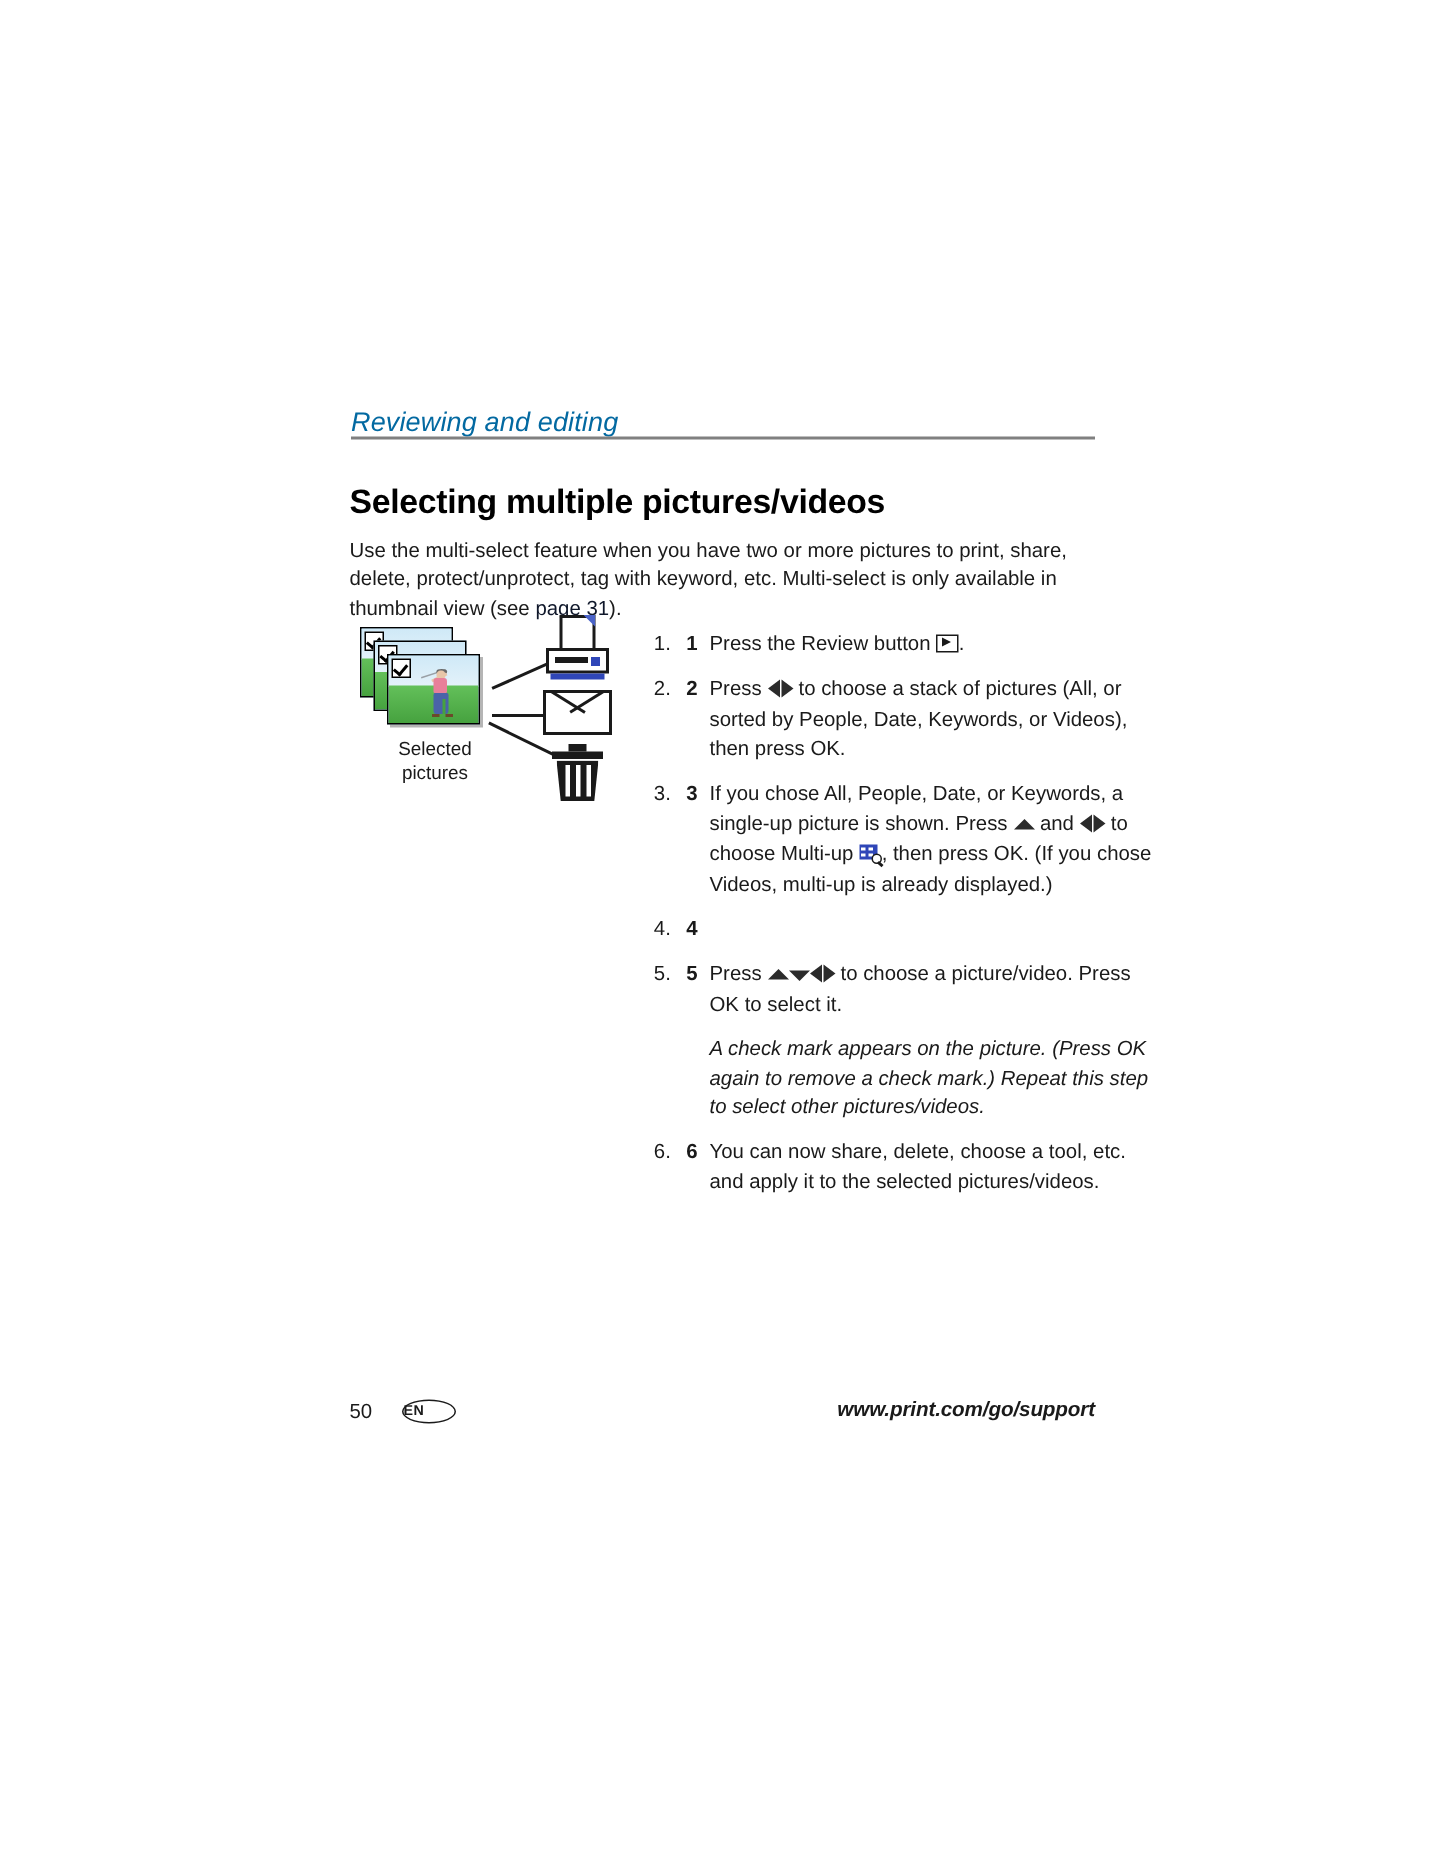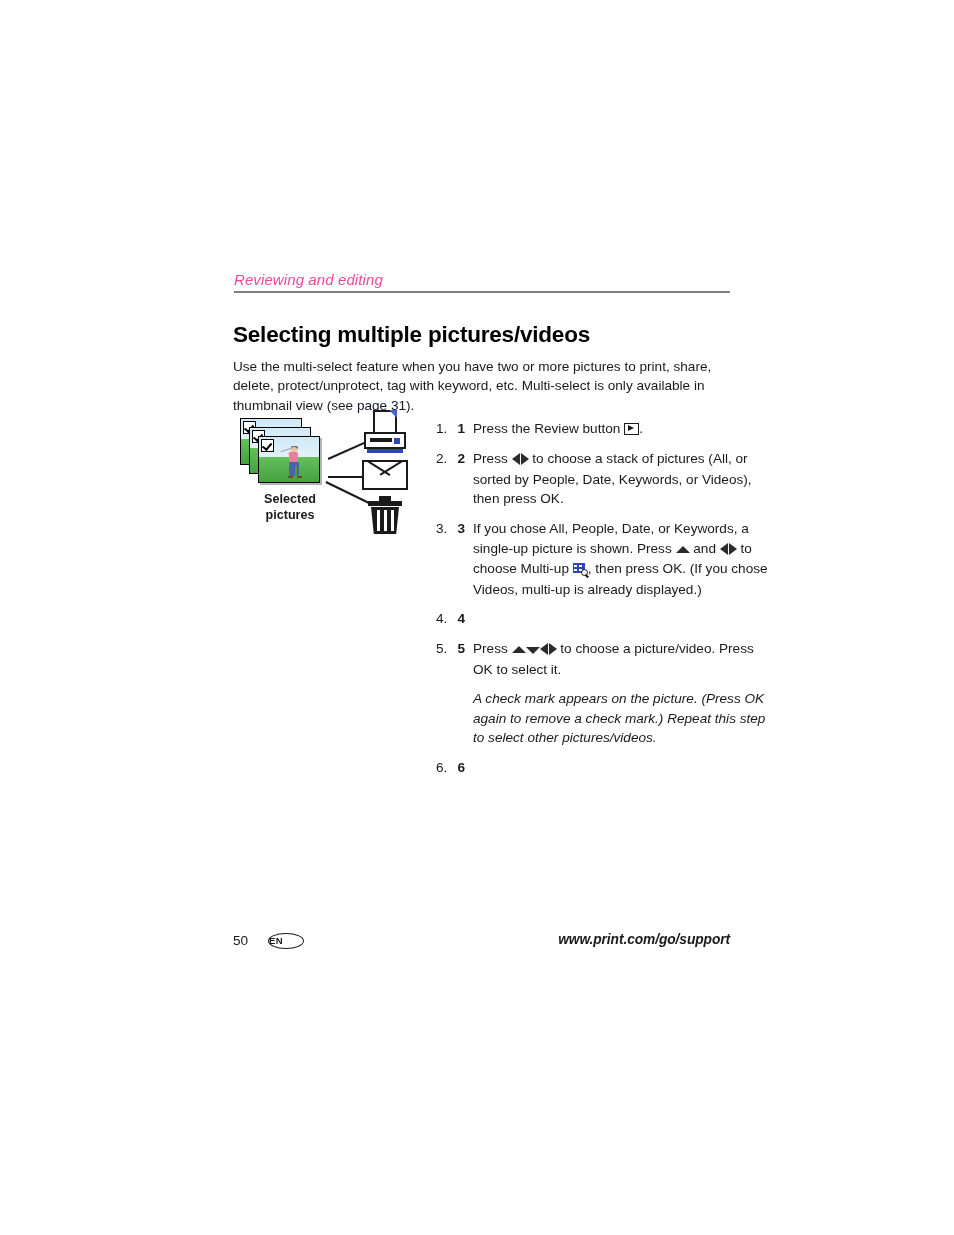--- a/index.html
+++ b/index.html
@@ -22,23 +22,23 @@
     width: 954px;
     height: 1235px;
   }
 
   
   .running-head {
     position: absolute;
     left: 234px;
     top: 271px;
     width: 496px;
-    font-size: 15px;
+    font-size: 18px;
     font-style: italic;
-    color: #ec4899;
+    color: #0369a1;
     letter-spacing: 0.1px;
   }
   .head-rule {
     position: absolute;
     left: 234px;
     top: 291px;
     width: 496px;
     height: 2px;
     background: #808080;
   }
@@ -187,21 +187,20 @@
 
   .fig-caption {
     position: absolute;
     left: 6px;
     top: 74px;
     width: 88px;
     text-align: center;
     font-size: 12.6px;
     line-height: 15.5px;
     color: #1a1a1a;
-    font-weight: bold;
   }
 
   
   .connector {
     position: absolute;
     background: #1a1a1a;
     height: 1.6px;
     transform-origin: left center;
   }
   .connector.c1 { left: 88px; top: 40px; width: 44px; transform: rotate(-24deg); }
@@ -584,21 +583,21 @@
 
     </div>
   </div>
 
   <ol class="steps" id="steps-root">
       <li class="step"><span class="step-num">1</span><span>Press the Review button <span class="glyph"><span class="ico-review"></span></span>.</span></li>
       <li class="step"><span class="step-num">2</span><span>Press <span class="glyph"><span class="tri-l"></span><span class="tri-r"></span></span> to choose a stack of pictures (All, or sorted by People, Date, Keywords, or Videos), then press OK.</span></li>
       <li class="step"><span class="step-num">3</span><span>If you chose All, People, Date, or Keywords, a single-up picture is shown. Press <span class="glyph"><span class="tri-u"></span></span> and <span class="glyph"><span class="tri-l"></span><span class="tri-r"></span></span> to choose Multi-up <span class="glyph"><span class="ico-multiup"><span class="mu-grid"></span><span class="mu-cell" style="left:1.5px;top:1.5px"></span><span class="mu-cell" style="left:6px;top:1.5px"></span><span class="mu-cell" style="left:1.5px;top:5.5px"></span><span class="mu-cell" style="left:6px;top:5.5px"></span><span class="mu-mag"></span></span></span>, then press OK. (If you chose Videos, multi-up is already displayed.)</span></li>
       <li class="step"><span class="step-num">4</span></li>
       <li class="step"><span class="step-num">5</span><span>Press <span class="glyph"><span class="tri-u"></span><span class="tri-d"></span></span><span class="glyph"><span class="tri-l"></span><span class="tri-r"></span></span> to choose a picture/video. Press OK to select it.</span><div class="step-note">A check mark appears on the picture. (Press OK again to remove a check mark.) Repeat this step to select other pictures/videos.</div></li>
-      <li class="step"><span class="step-num">6</span></li>
+      <li class="step"><span class="step-num">6</span><span>You can now share, delete, choose a tool, etc. and apply it to the selected pictures/videos.</span></li>
     </ol>
 
 
   <div class="footer">
     <span class="folio">50</span>
     <span class="lang-badge">EN</span>
     <span class="support-url">www.print.com/go/support</span>
   </div>
 
 </div>

